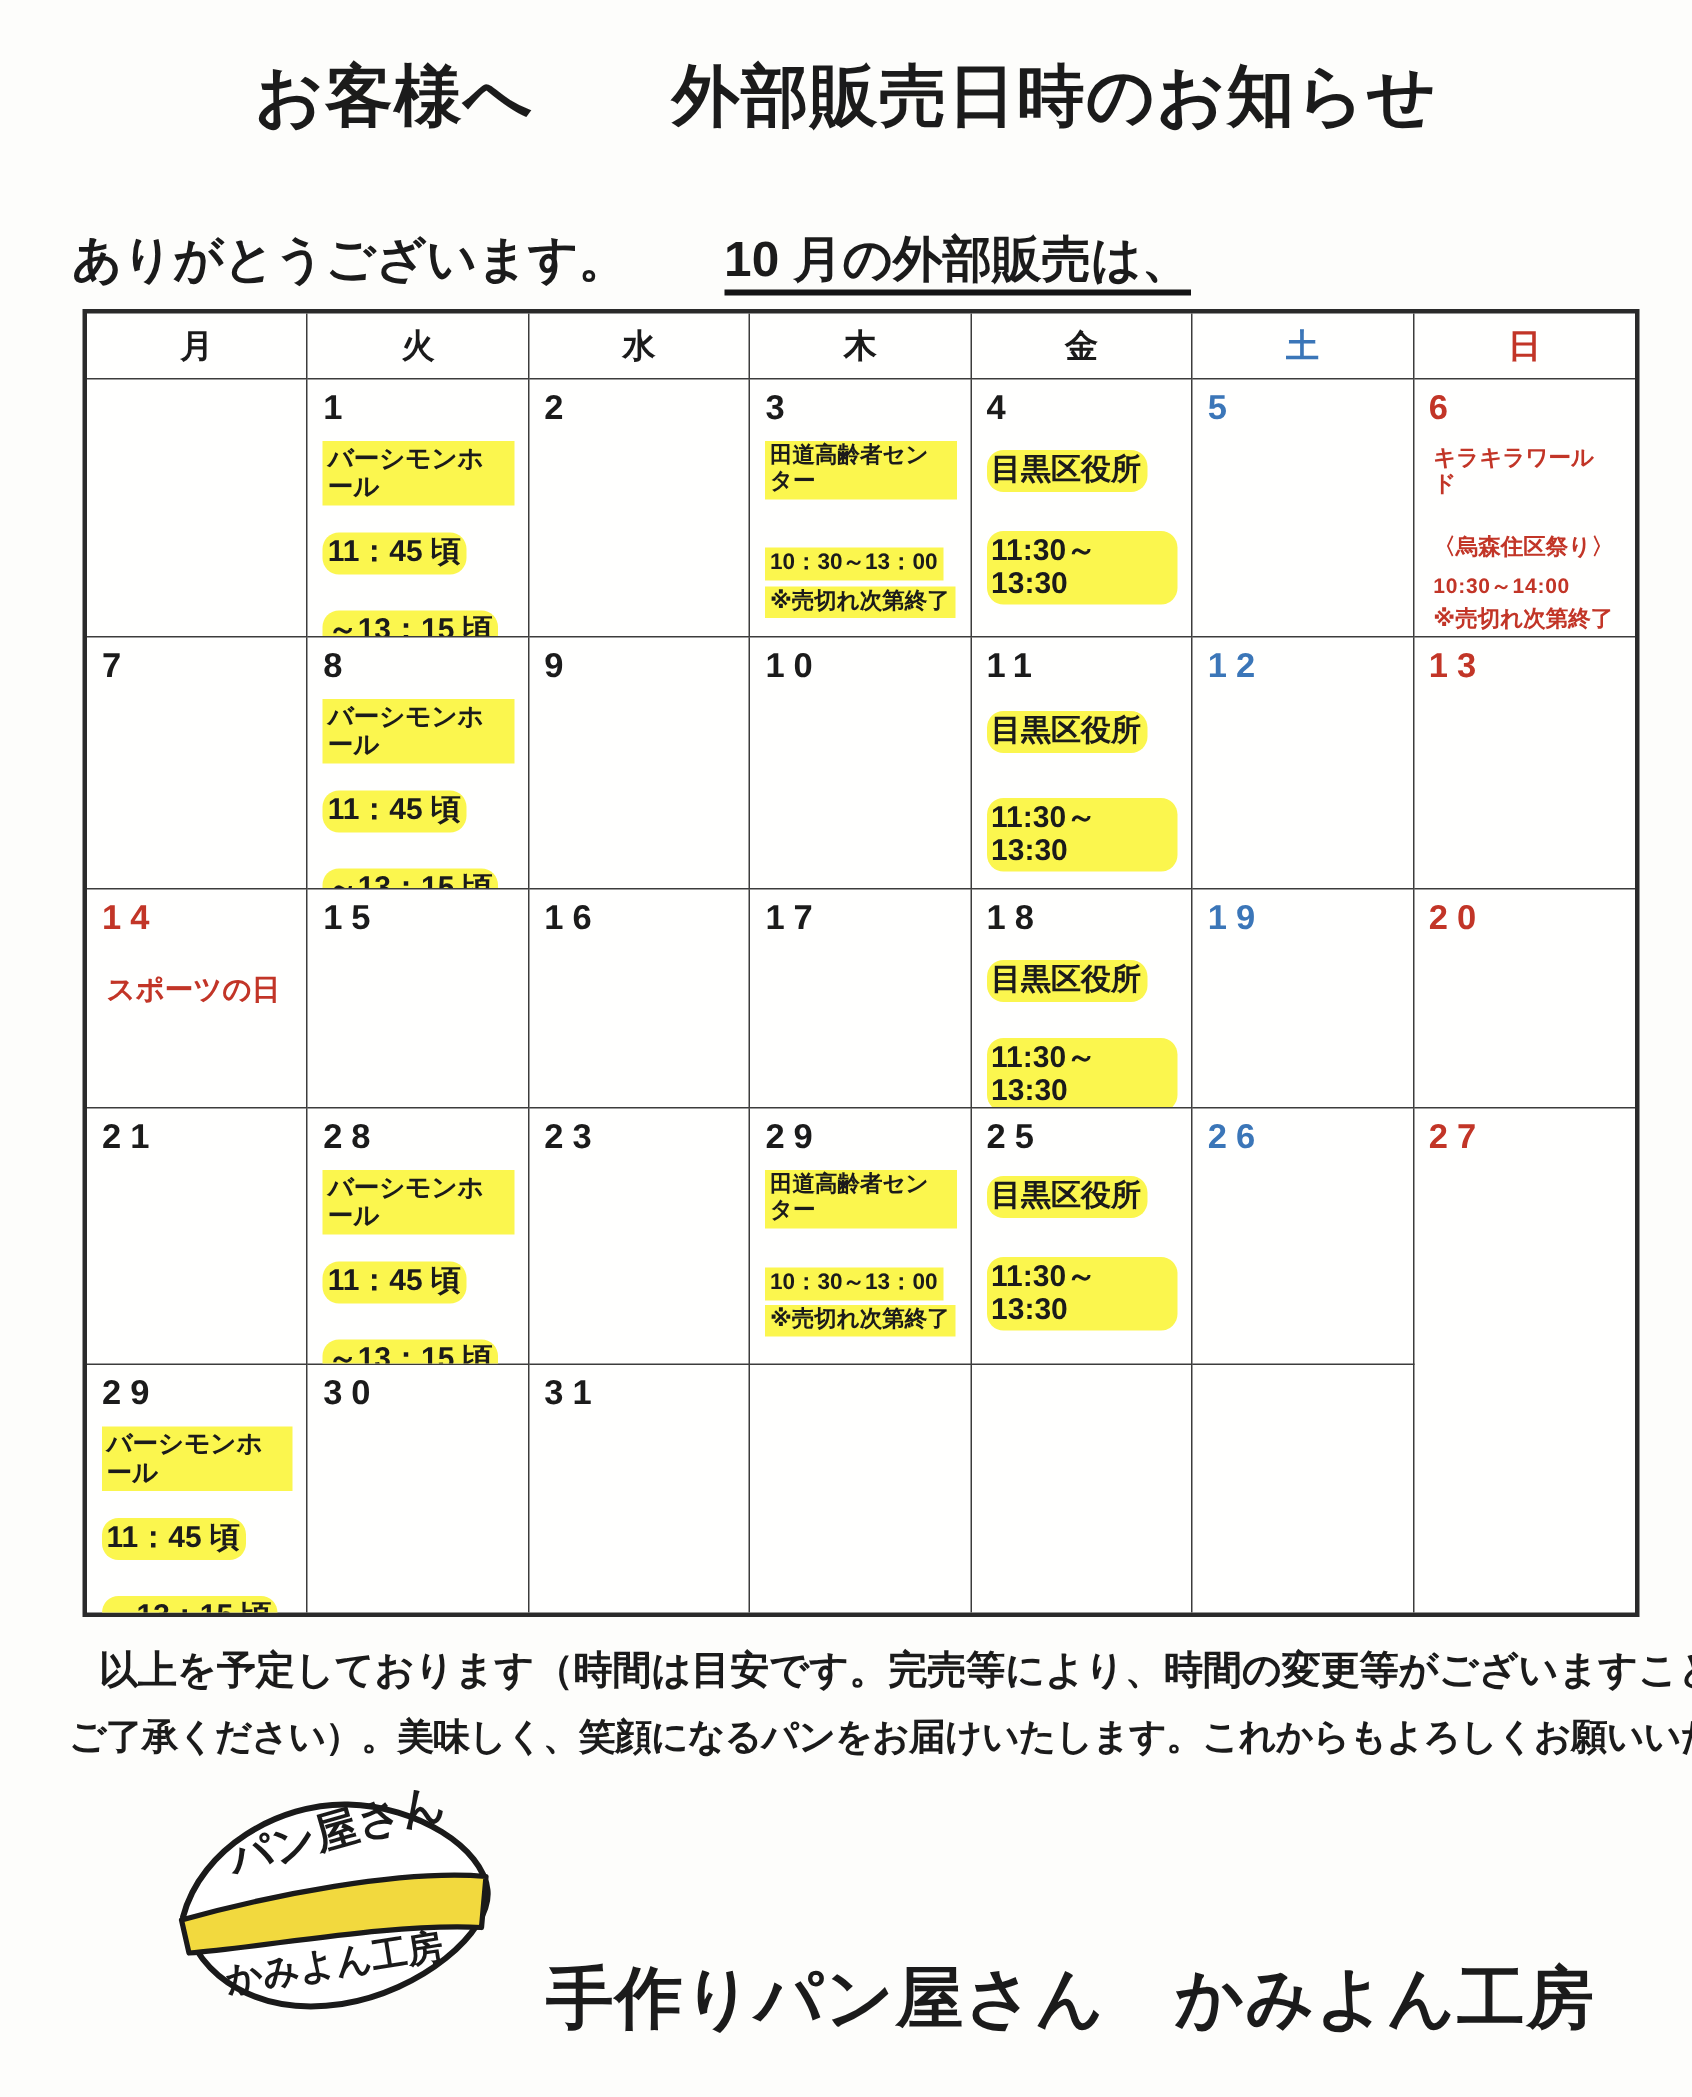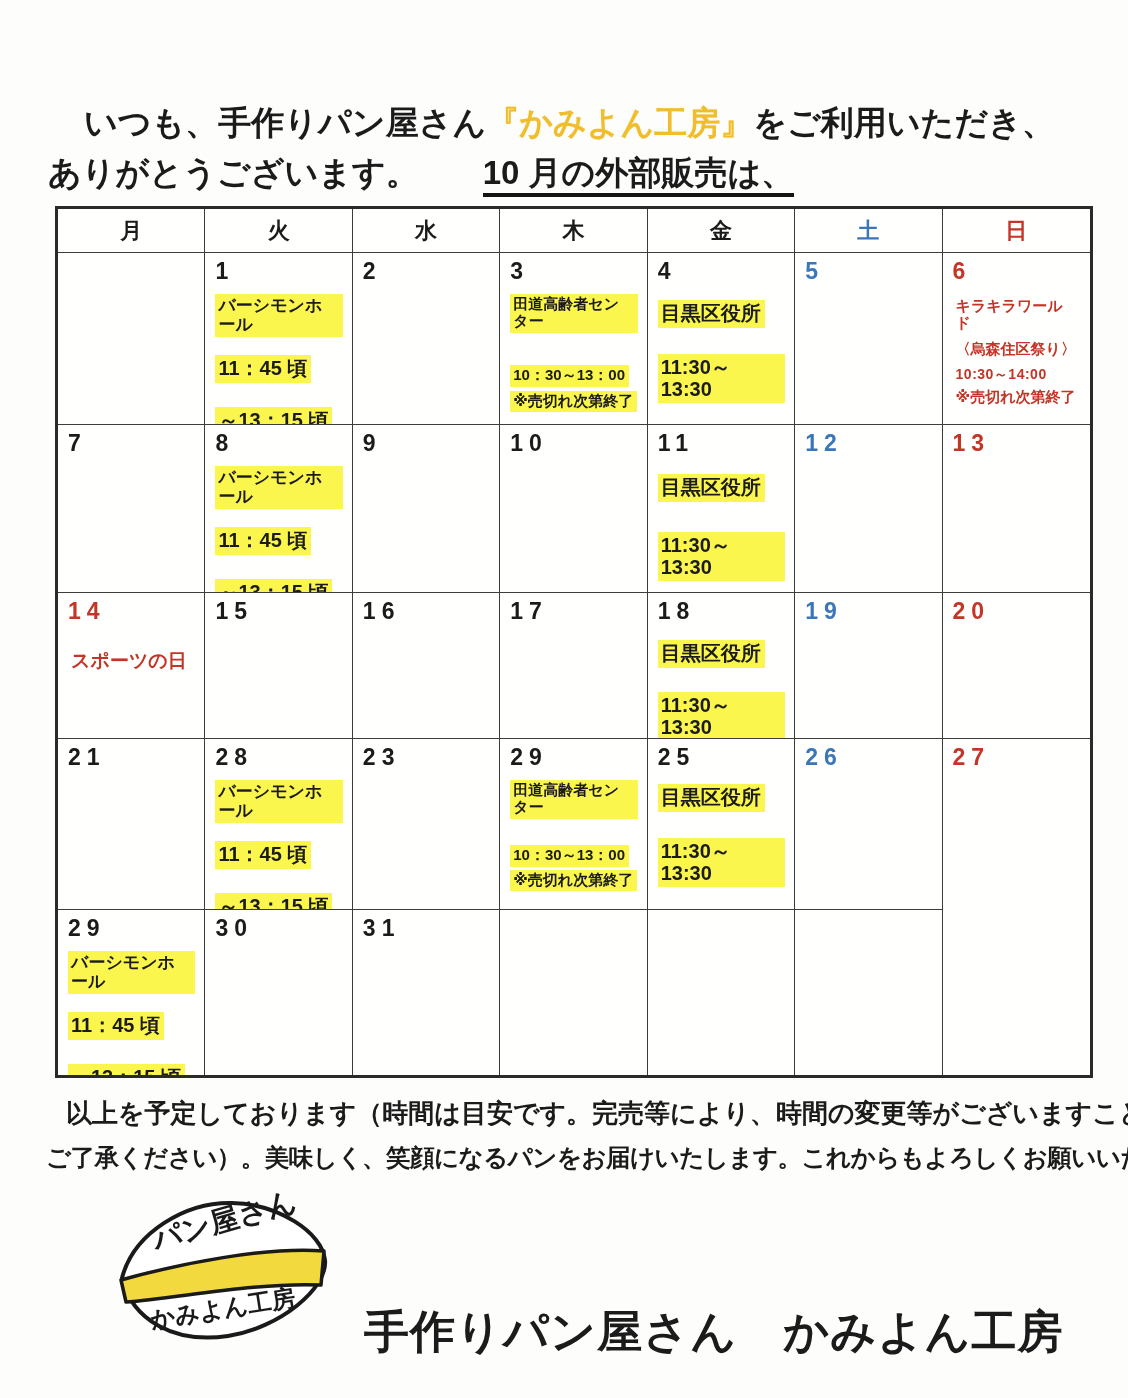--- a/index.html
+++ b/index.html
@@ -67,21 +67,21 @@
   }
   .blue{color:var(--sat);}
   .red{color:var(--sun);}
   .line{line-height:1.12;}
   .line span{
     display:inline-block;
     font-weight:800;
     padding:2px 4px 3px 3px;
   }
   .line span.hl{background:var(--hl);}
-  .lg{font-size:20px;}
+  .lg{font-size:20px;border-radius:11px;}
   .md{font-size:19px;}
   .sm{font-size:17px;}
   .xs{font-size:15px;}
   .xs2{font-size:14px;letter-spacing:.5px;}
   
   .note1{
     position:absolute;top:1096px;left:40px;right:30px;
     font-size:26px;font-weight:800;
     text-indent:26px;white-space:pre;
   }
@@ -95,22 +95,22 @@
     position:absolute;left:364px;top:1282px;
     font-size:45px;font-weight:900;
     letter-spacing:1px;white-space:pre;margin-top:20px;
   }
 </style>
 </head>
 <body>
 
 <div class="page">
 
-
-  <div class="intro1"><span>いつも、手作りパン屋さん</span><span class="brand">『かみよん工房』</span><span>をご利用いただき、</span></div>
+  <div class="title">お客様へ　　外部販売日時のお知らせ</div>
+
 
   <div class="intro2"><span>ありがとうございます。</span><span class="spacer"></span><span class="underlined">10 月の外部販売は、</span></div>
 
   <div class="cal">
       <div class="head ">月</div>
       <div class="head ">火</div>
       <div class="head ">水</div>
       <div class="head ">木</div>
       <div class="head ">金</div>
       <div class="head blue">土</div>
@@ -135,21 +135,21 @@
         <div class="date ">4</div>
         <div class="line" style="margin-top: 16px;"><span class="lg hl">目黒区役所</span></div>
         <div class="line" style="margin-top: 26px;"><span class="lg hl">11:30～13:30</span></div>
       </div>
       <div class="cell">
         <div class="date blue">5</div>
       </div>
       <div class="cell">
         <div class="date red">6</div>
         <div class="line" style="margin-top: 12px;"><span class="xs red">キラキラワールド</span></div>
-        <div class="line" style="margin-top: 4px;"><span class="xs red">〈烏森住区祭り〉</span></div>
+        <div class="line" style="margin-top: 20px;"><span class="xs red">〈烏森住区祭り〉</span></div>
         <div class="line" style="margin-top: 4px;"><span class="xs2 red">10:30～14:00</span></div>
         <div class="line" style="margin-top: 2px;"><span class="xs red">※売切れ次第終了</span></div>
       </div>
       <div class="cell">
         <div class="date ">7</div>
       </div>
       <div class="cell">
         <div class="date ">8</div>
         <div class="line" style="margin-top: 10px;"><span class="sm hl">バーシモンホール</span></div>
         <div class="line" style="margin-top: 18px;"><span class="lg hl">11：45 頃</span></div>

